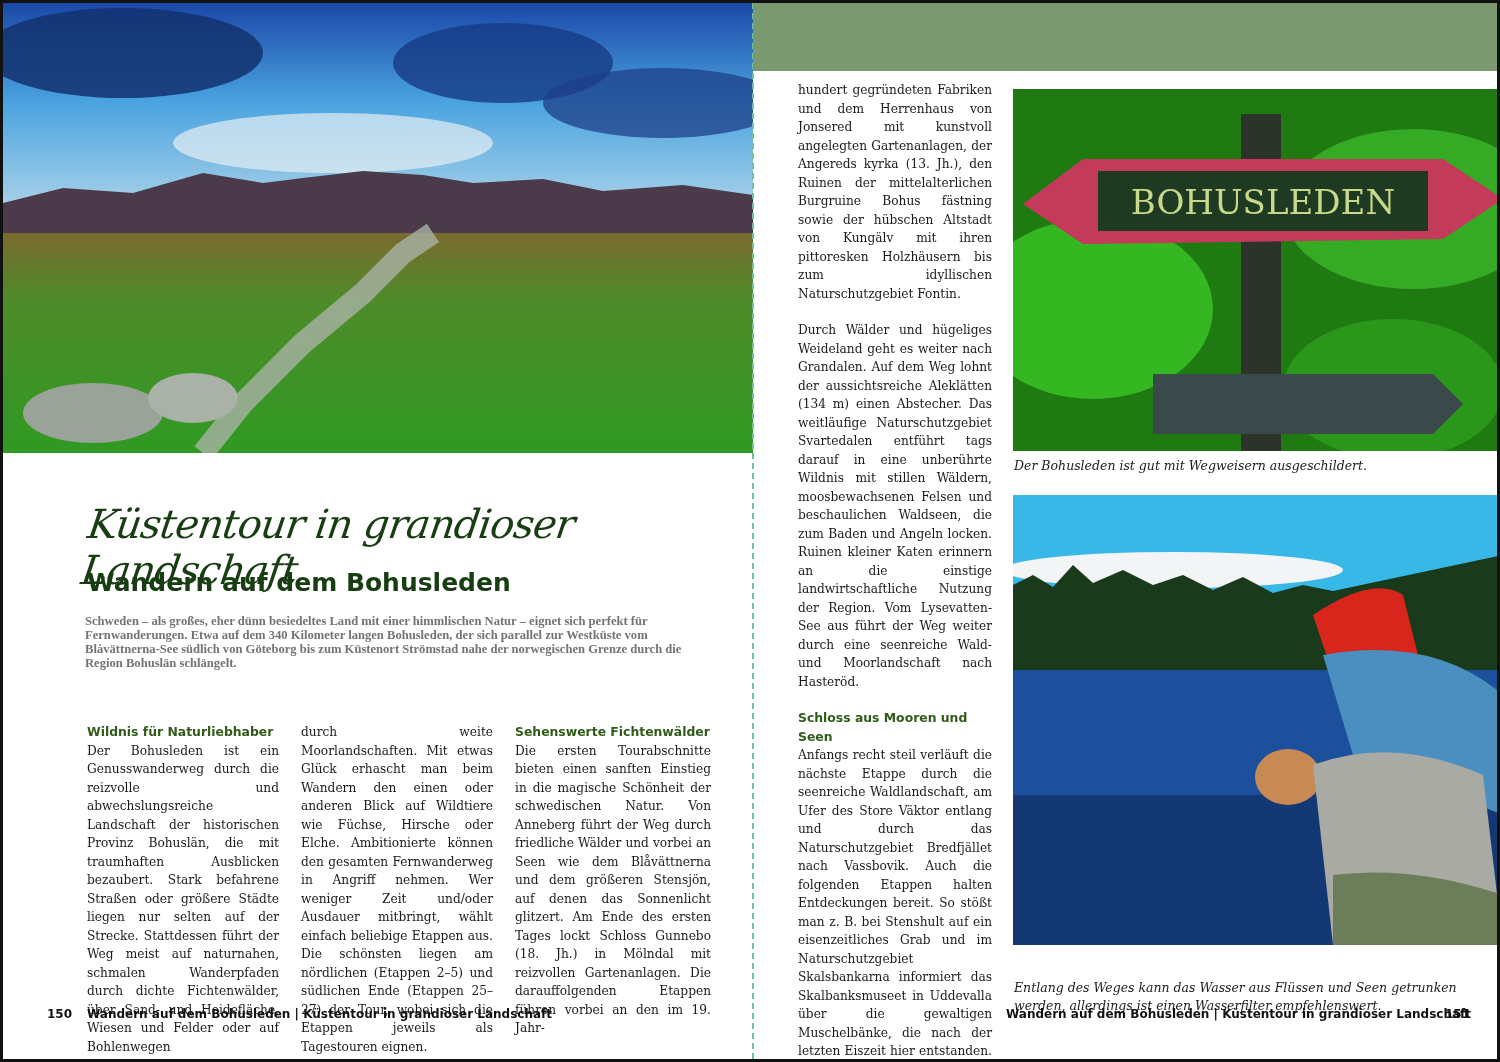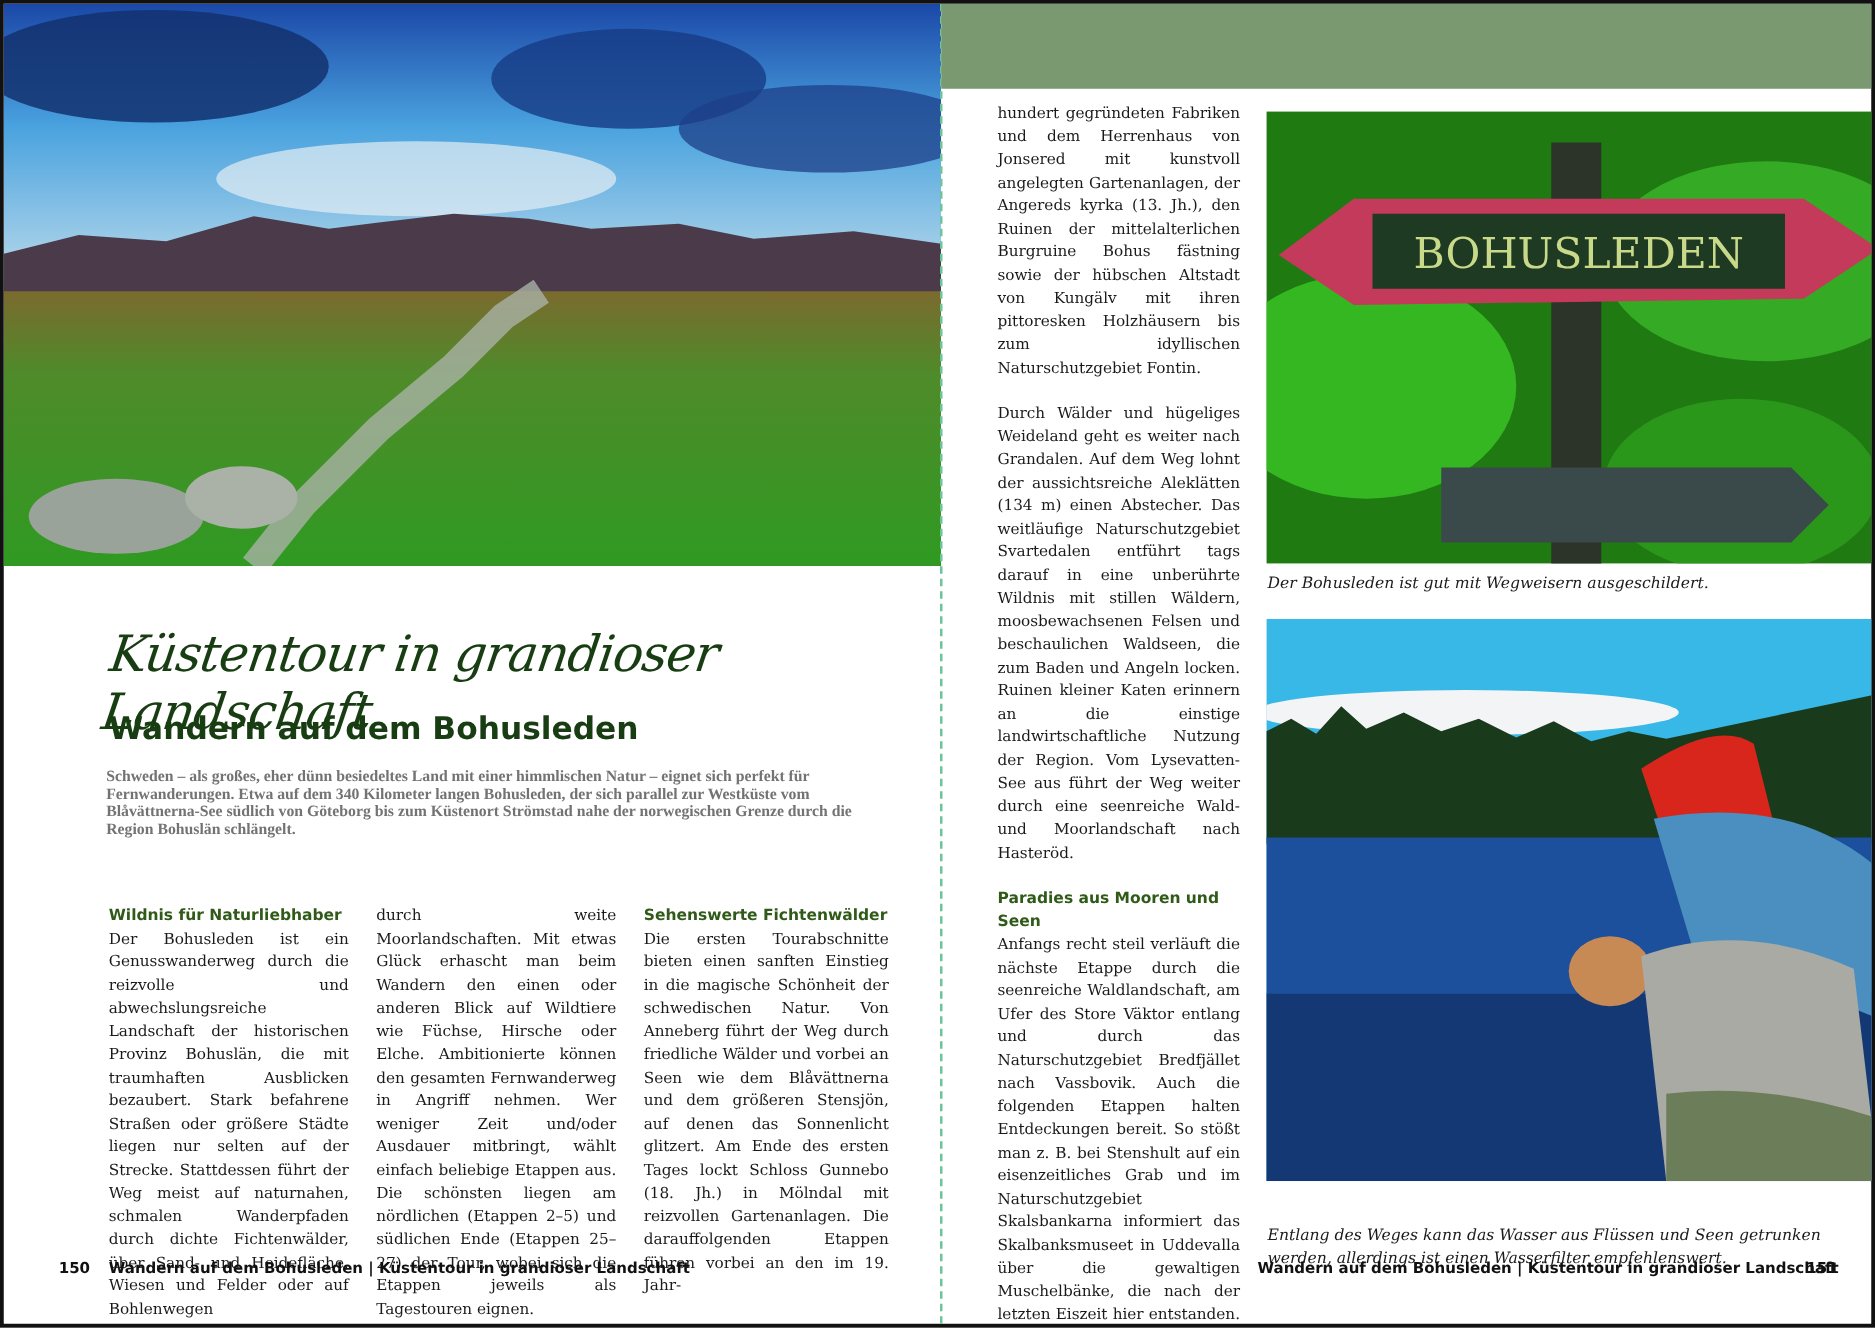--- a/index.html
+++ b/index.html
@@ -75,21 +75,21 @@
   <div class="gutter"></div>
 
   <div class="page-right">
     <div class="green-band"></div>
 
     <div class="col" style="left:45px;top:78px;width:194px;">
       <div>hundert gegründeten Fabriken und dem Herrenhaus von Jonsered mit kunstvoll angelegten Gartenanlagen, der Angereds kyrka (13. Jh.), den Ruinen der mittelalterlichen Burgruine Bohus fästning sowie der hübschen Altstadt von Kungälv mit ihren pittoresken Holzhäusern bis zum idyllischen Naturschutzgebiet Fontin.</div>
       <div style="height:18px;"></div>
       <div>Durch Wälder und hügeliges Weideland geht es weiter nach Grandalen. Auf dem Weg lohnt der aussichtsreiche Aleklätten (134 m) einen Abstecher. Das weitläufige Naturschutzgebiet Svartedalen entführt tags darauf in eine unberührte Wildnis mit stillen Wäldern, moosbewachsenen Felsen und beschaulichen Waldseen, die zum Baden und Angeln locken. Ruinen kleiner Katen erinnern an die einstige landwirtschaftliche Nutzung der Region. Vom Lysevatten-See aus führt der Weg weiter durch eine seenreiche Wald- und Moorlandschaft nach Hasteröd.</div>
       <div style="height:18px;"></div>
-      <div class="sub">Paradies aus Mooren und Seen</div>
+      <div class="sub">Schloss aus Mooren und Seen</div>
       <div>Anfangs recht steil verläuft die nächste Etappe durch die seenreiche Waldlandschaft, am Ufer des Store Väktor entlang und durch das Naturschutzgebiet Bredfjället nach Vassbovik. Auch die folgenden Etappen halten Entdeckungen bereit. So stößt man z. B. bei Stenshult auf ein eisenzeitliches Grab und im Naturschutzgebiet Skalsbankarna informiert das Skalbanksmuseet in Uddevalla über die gewaltigen Muschelbänke, die nach der letzten Eiszeit hier entstanden. Die Wildnis des Herrestadsfjället ist</div>
     </div>
 
     <div class="photo" style="left:260px;top:86px;width:490px;height:362px;">
       <svg viewBox="0 0 490 362" preserveAspectRatio="none">
         <rect width="490" height="362" fill="#1f7a12"></rect>
         <ellipse cx="80" cy="220" rx="120" ry="90" fill="#3fd12a" opacity="0.7"></ellipse>
         <ellipse cx="400" cy="120" rx="130" ry="80" fill="#44c930" opacity="0.6"></ellipse>
         <ellipse cx="380" cy="300" rx="110" ry="70" fill="#2fa41f" opacity="0.7"></ellipse>
         <rect x="228" y="25" width="40" height="337" fill="#2c3329"></rect>

